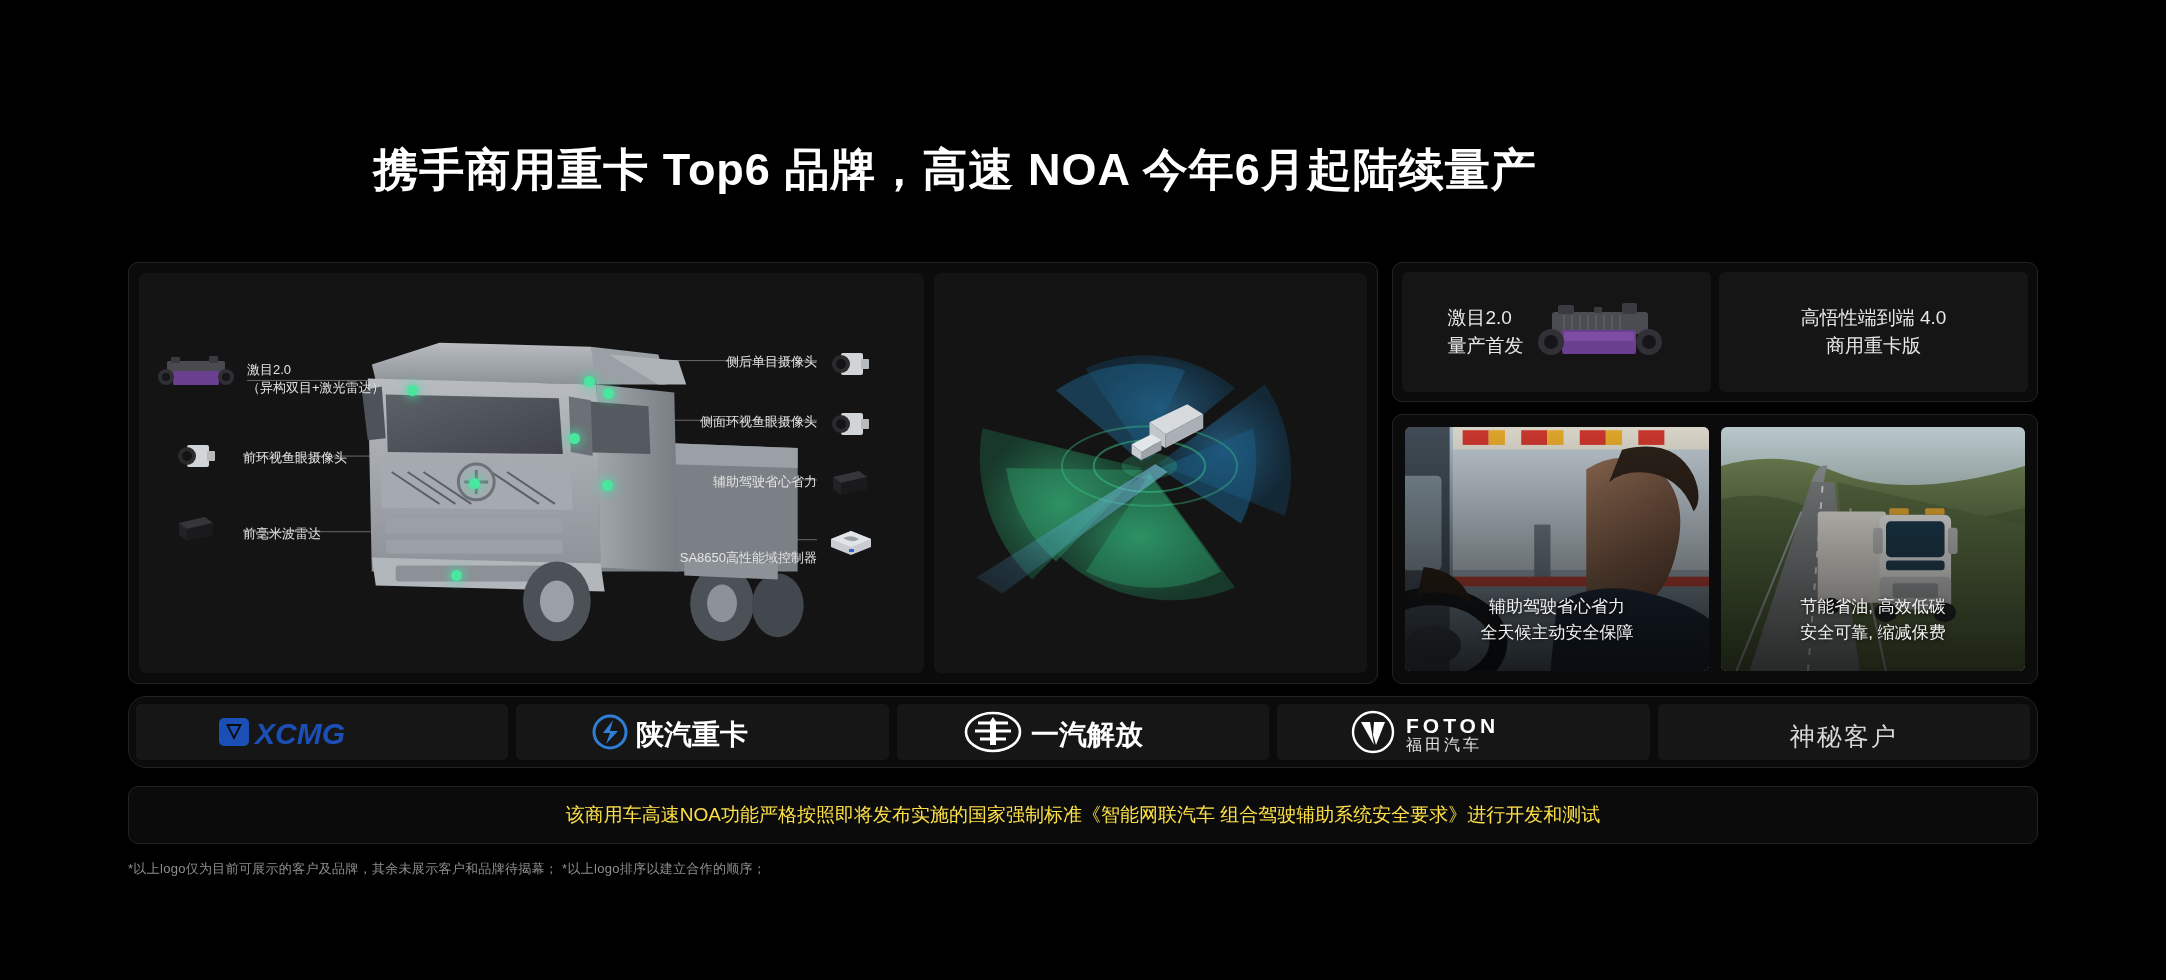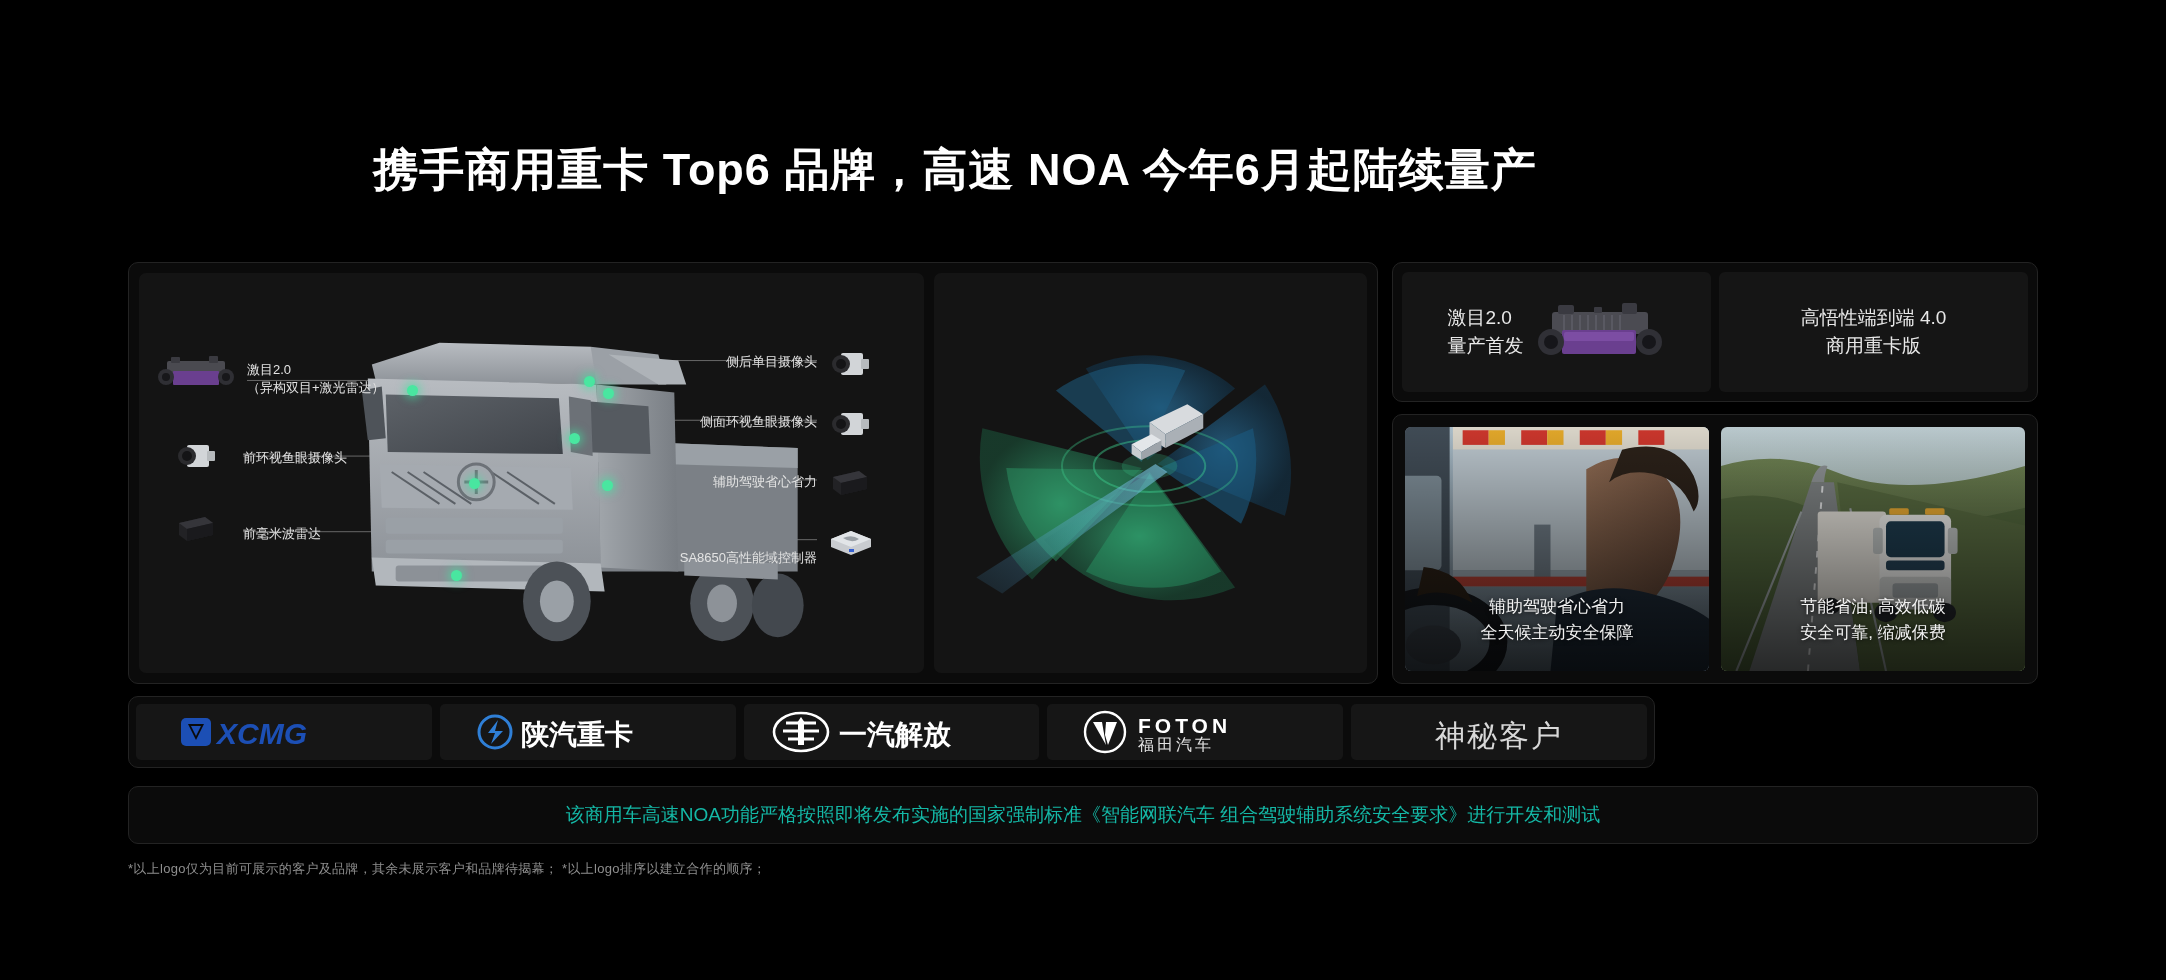--- a/index.html
+++ b/index.html
@@ -136,25 +136,25 @@
     text-shadow: 0 1px 4px rgba(0,0,0,.85);
     z-index: 4;
   }
   .photo-caption span { display: block; }
 
   
   .logo-row {
     position: absolute;
     top: 696px;
     left: 128px;
-    width: 1527px;
+    width: 1910px;
     height: 72px;
     background: #0b0b0b;
     border: 1px solid #232323;
-    border-radius: 10px;
+    border-radius: 18px;
     box-sizing: border-box;
     padding: 7px;
     display: flex;
     gap: 8px;
   }
   .logo-cell {
     flex: 1;
     background: #161616;
     border-radius: 5px;
     display: flex;
@@ -171,21 +171,21 @@
     width: 1910px;
     height: 58px;
     background: #0b0b0b;
     border: 1px solid #232323;
     border-radius: 10px;
     box-sizing: border-box;
     display: flex;
     align-items: center;
     justify-content: center;
     font-size: 19px;
-    color: #14b8a6;
+    color: #fde047;
     white-space: nowrap;
   }
 
   .footnote {
     position: absolute;
     top: 860px;
     left: 128px;
     width: 1910px;
     font-size: 13px;
     color: #8e8e8e;
@@ -620,21 +620,21 @@
       <svg width="230" height="46" viewBox="0 0 230 46">
         <circle cx="25" cy="23" r="20" fill="none" stroke="#fff" stroke-width="2.4"></circle>
         <path d="M13 13 L22 13 L26 36 Z" fill="#fff"></path>
         <path d="M26 13 L37 13 L28 36 L25 26 Z" fill="#fff"></path>
         <text x="58" y="24" font-family="Liberation Sans, sans-serif" font-size="21" font-weight="700" letter-spacing="4" fill="#ffffff">FOTON</text>
         <text x="58" y="41" font-family="Liberation Sans, sans-serif" font-size="16" letter-spacing="3" fill="#e2e2e2">福田汽车</text>
       </svg>
     </div>
 
     <div class="logo-cell">
-      <div style="font-size:30px;color:#d8d8d8;letter-spacing:2px;margin-top:8px;">神秘客户</div>
+      <div style="font-size:25px;color:#d8d8d8;letter-spacing:2px;margin-top:8px;">神秘客户</div>
     </div>
   </div>
 
   <div class="statement">该商用车高速NOA功能严格按照即将发布实施的国家强制标准《智能网联汽车 组合驾驶辅助系统安全要求》进行开发和测试</div>
 
   <div class="footnote">*以上logo仅为目前可展示的客户及品牌，其余未展示客户和品牌待揭幕；  *以上logo排序以建立合作的顺序；</div>
 
 </div>
 
 </body></html>

